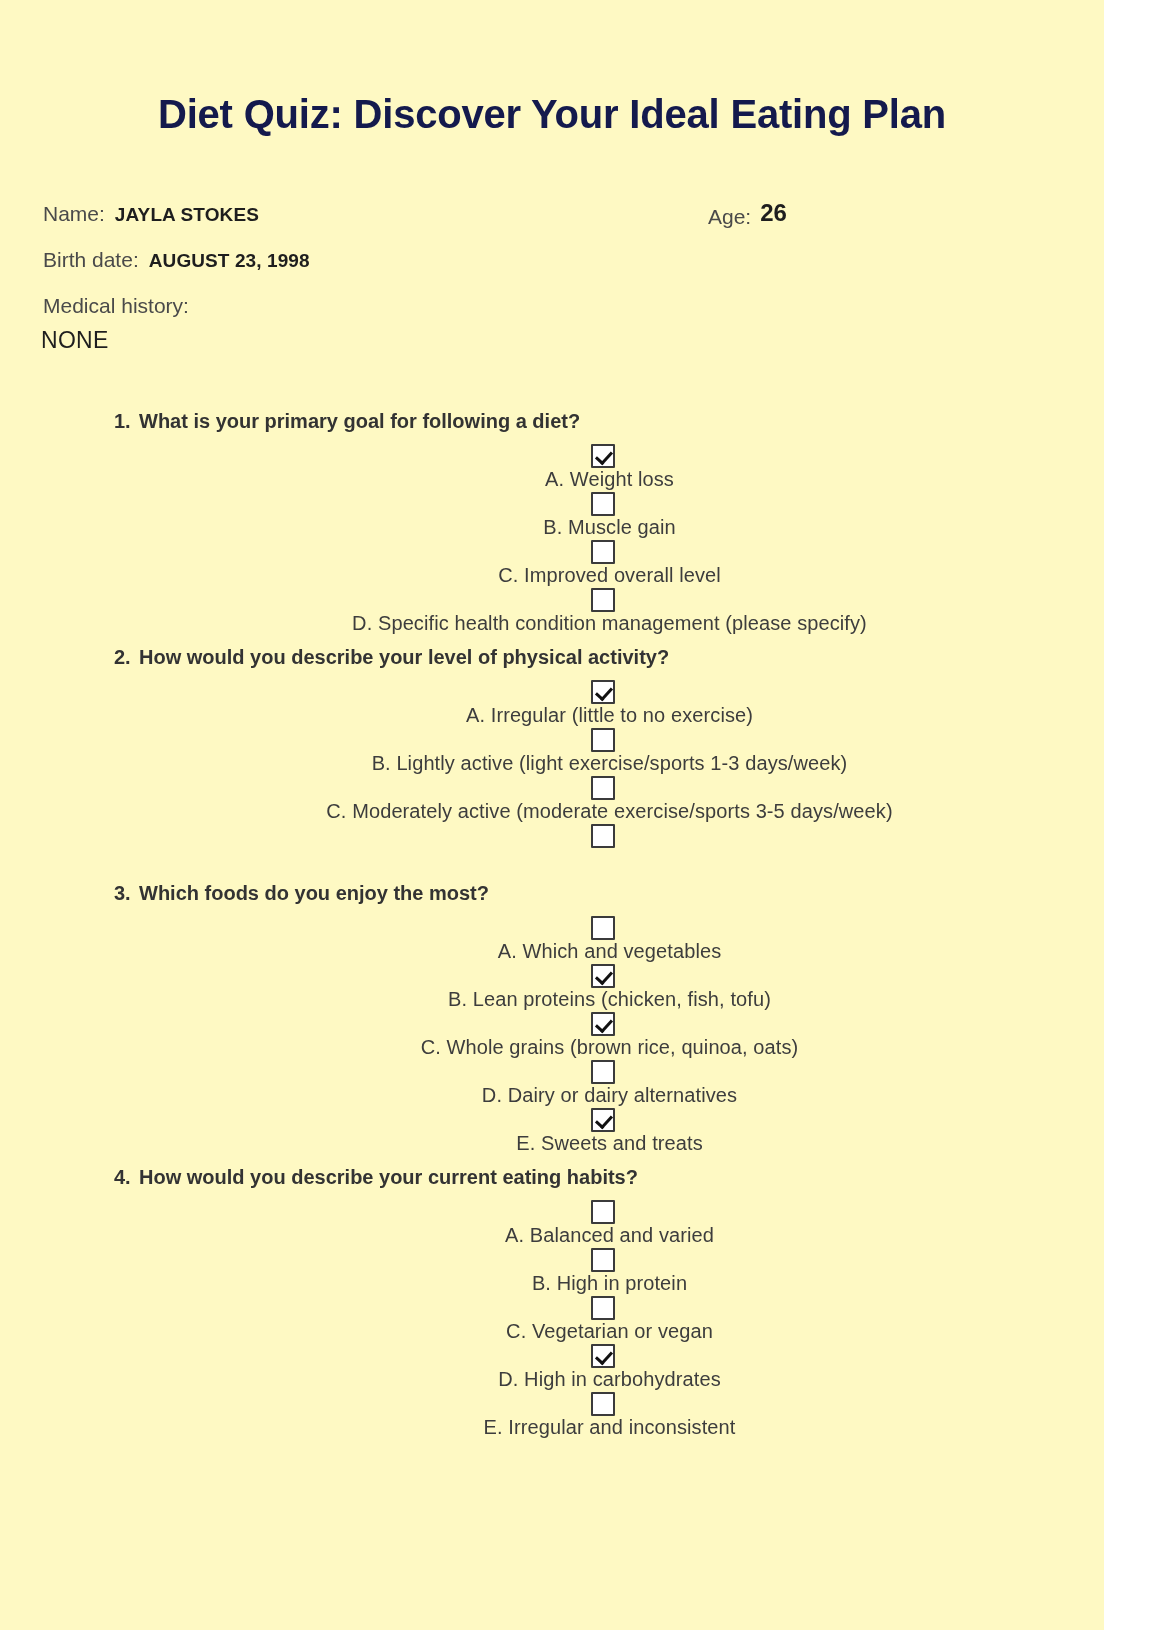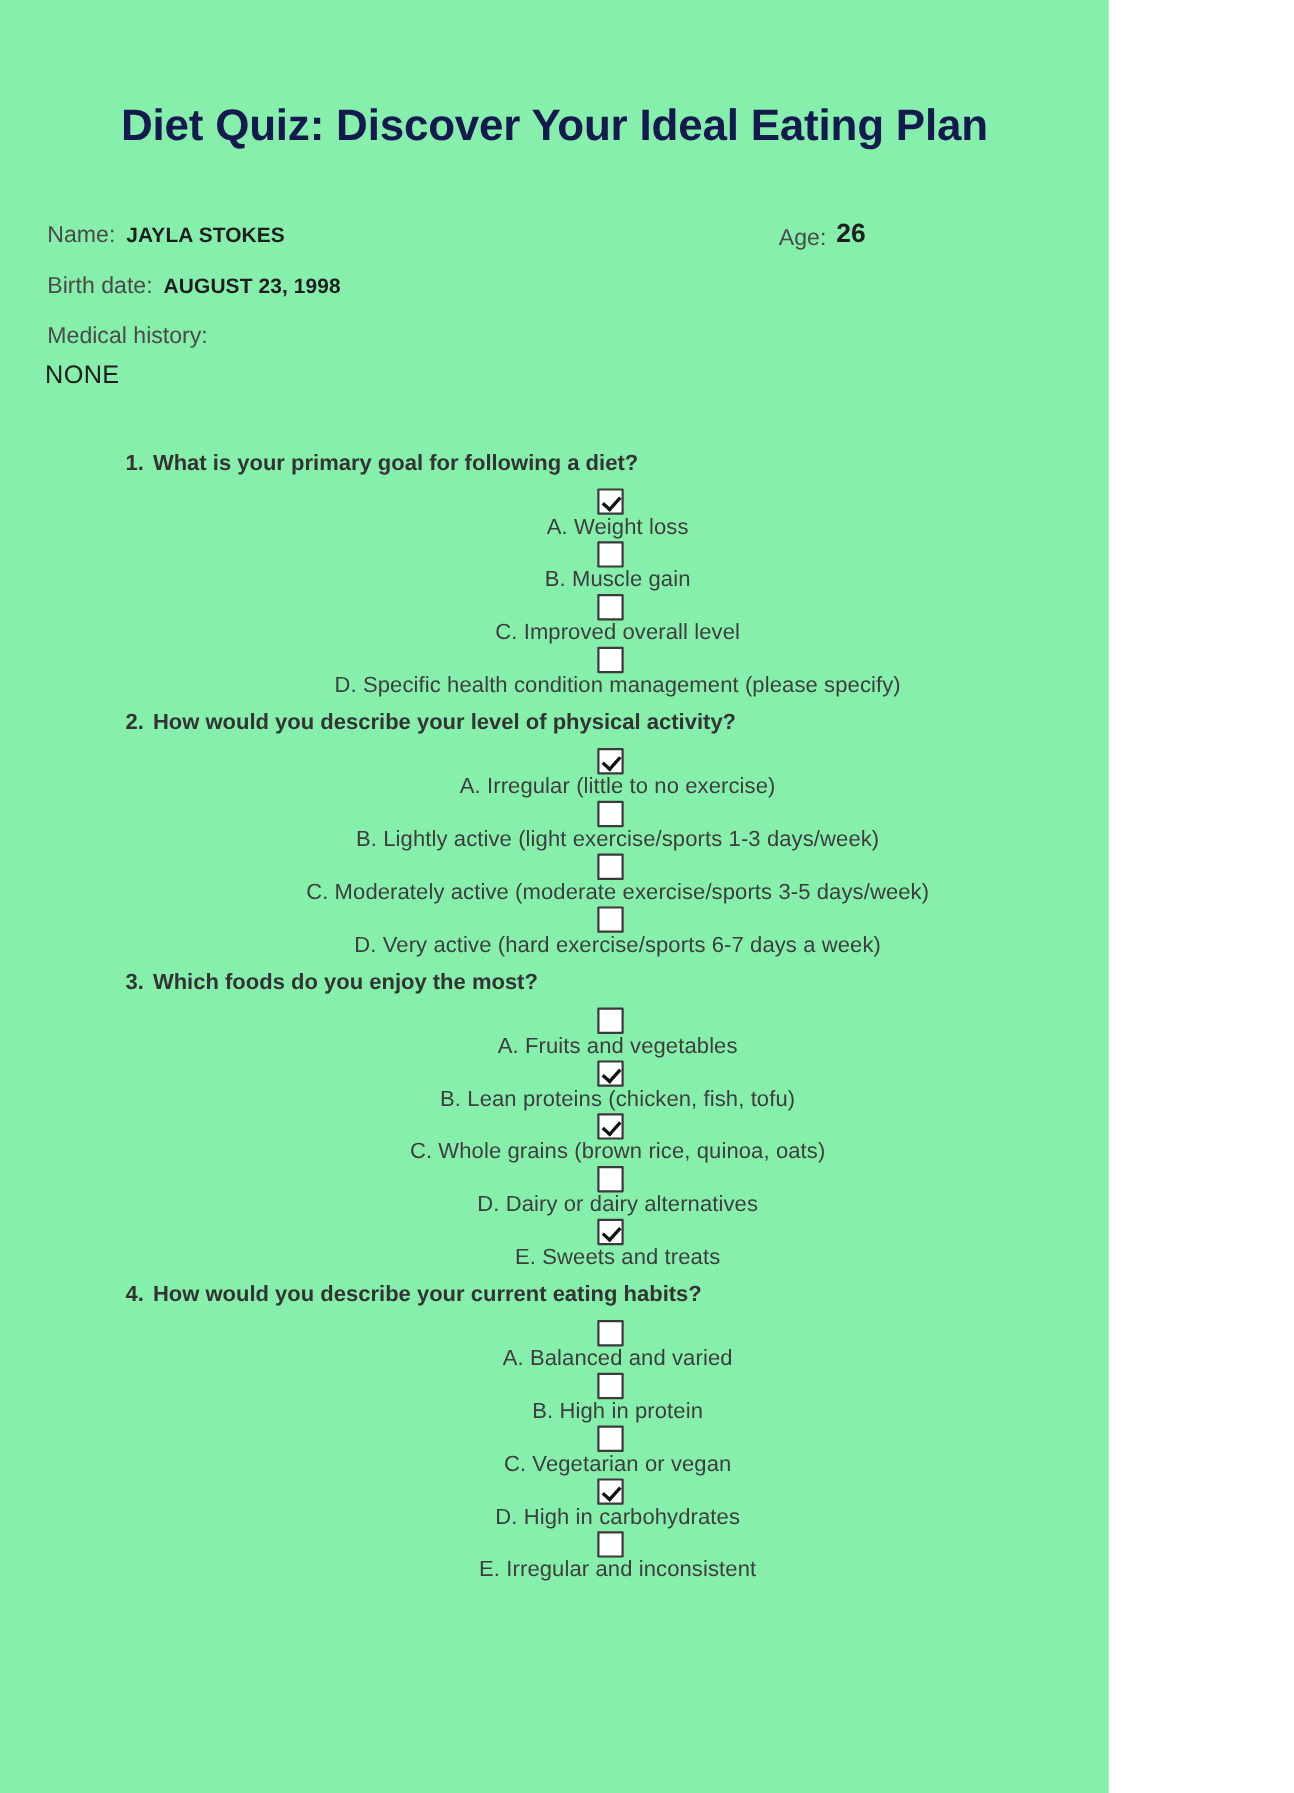--- a/index.html
+++ b/index.html
@@ -11,23 +11,23 @@
     width: 1176px;
     height: 1630px;
     font-family: "Liberation Sans", sans-serif;
     color: #3a3a3a;
     -webkit-font-smoothing: antialiased;
     position: relative;
     overflow: hidden;
   }
 
   .page {
-    width: 1008px;
+    width: 1104px;
     height: 1630px;
-    background: #86efac;
+    background: #fef9c3;
     box-sizing: border-box;
     position: relative;
   }
 
   
   .doc-title {
     text-align: center;
     font-size: 40px;
     font-weight: bold;
     color: #141a4d;
@@ -212,31 +212,30 @@
         <div class="option-row">
           <span class="checkbox"></span>
           <span class="option-label">B. Lightly active (light exercise/sports 1-3 days/week)</span>
         </div>
         <div class="option-row">
           <span class="checkbox"></span>
           <span class="option-label">C. Moderately active (moderate exercise/sports 3-5 days/week)</span>
         </div>
         <div class="option-row">
           <span class="checkbox"></span>
-          <span class="option-label">D. Very active (hard exercise/sports 6-7 days a week)</span>
         </div>
       </div>
       <div class="question-block">
         <div class="question-title">
           <span class="q-num">3.</span>
           <span class="q-text">Which foods do you enjoy the most?</span>
         </div>
         <div class="option-row">
           <span class="checkbox"></span>
-          <span class="option-label">A. Fruits and vegetables</span>
+          <span class="option-label">A. Which and vegetables</span>
         </div>
         <div class="option-row">
           <span class="checkbox checked"></span>
           <span class="option-label">B. Lean proteins (chicken, fish, tofu)</span>
         </div>
         <div class="option-row">
           <span class="checkbox checked"></span>
           <span class="option-label">C. Whole grains (brown rice, quinoa, oats)</span>
         </div>
         <div class="option-row">

